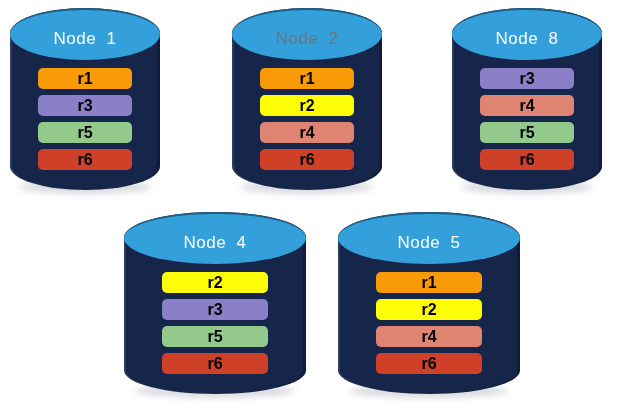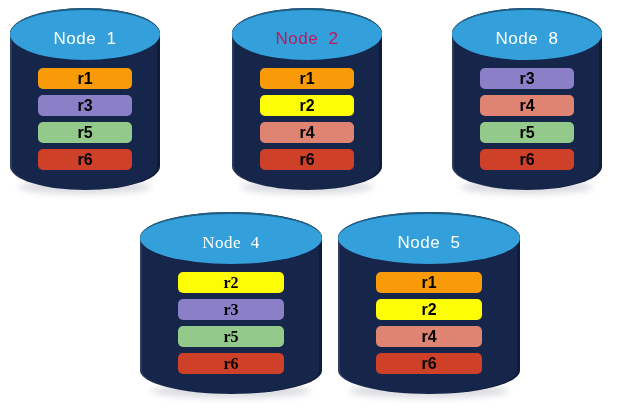--- a/index.html
+++ b/index.html
@@ -115,21 +115,21 @@
         <div class="bar-gap"></div>
         <div class="bar" style="background: rgb(147, 201, 139);">r5</div>
         <div class="bar-gap"></div>
         <div class="bar" style="background: rgb(206, 65, 40);">r6</div>
       </div>
     </div>
     <div class="node" style="left: 232px; top: 8px; width: 150px; height: 182px;">
       <div class="cyl-shadow"></div>
       <div class="cyl-body" style="background: rgb(22, 37, 74);"></div>
       <div class="cyl-top" style="background: rgb(52, 160, 219);"></div>
-      <div class="cyl-title" style="color: #be185d;">Node  2</div>
+      <div class="cyl-title" style="color: #737373;">Node  2</div>
       <div class="bars" style="top: 60px; padding-left: 28px; padding-right: 28px; box-sizing: border-box;">
         <div class="bar" style="background: rgb(249, 155, 9);">r1</div>
         <div class="bar-gap"></div>
         <div class="bar" style="background: rgb(253, 253, 6);">r2</div>
         <div class="bar-gap"></div>
         <div class="bar" style="background: rgb(223, 132, 114);">r4</div>
         <div class="bar-gap"></div>
         <div class="bar" style="background: rgb(206, 65, 40);">r6</div>
       </div>
     </div>
@@ -141,21 +141,21 @@
       <div class="bars" style="top: 60px; padding-left: 28px; padding-right: 28px; box-sizing: border-box;">
         <div class="bar" style="background: rgb(139, 128, 200);">r3</div>
         <div class="bar-gap"></div>
         <div class="bar" style="background: rgb(223, 132, 114);">r4</div>
         <div class="bar-gap"></div>
         <div class="bar" style="background: rgb(147, 201, 139);">r5</div>
         <div class="bar-gap"></div>
         <div class="bar" style="background: rgb(206, 65, 40);">r6</div>
       </div>
     </div>
-    <div class="node" style="left: 140px; top: 212px; width: 182px; height: 182px; font-family: Liberation Serif, serif;">
+    <div class="node" style="left: 124px; top: 212px; width: 182px; height: 182px;">
       <div class="cyl-shadow"></div>
       <div class="cyl-body" style="background: rgb(22, 37, 74);"></div>
       <div class="cyl-top" style="background: rgb(52, 160, 219);"></div>
       <div class="cyl-title" style="color: rgb(255, 255, 255);">Node  4</div>
       <div class="bars" style="top: 60px; padding-left: 38px; padding-right: 38px; box-sizing: border-box;">
         <div class="bar" style="background: rgb(253, 253, 6);">r2</div>
         <div class="bar-gap"></div>
         <div class="bar" style="background: rgb(139, 128, 200);">r3</div>
         <div class="bar-gap"></div>
         <div class="bar" style="background: rgb(147, 201, 139);">r5</div>

